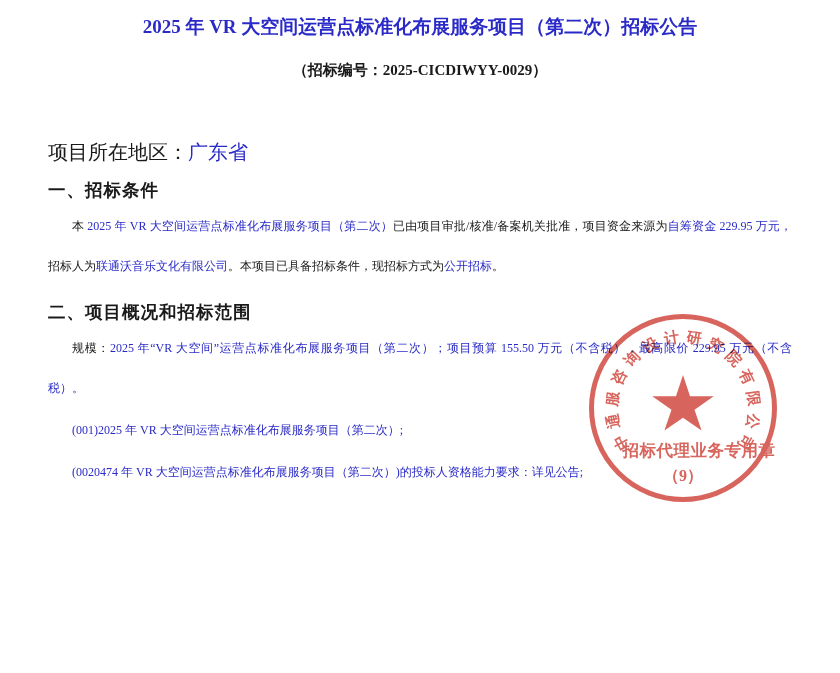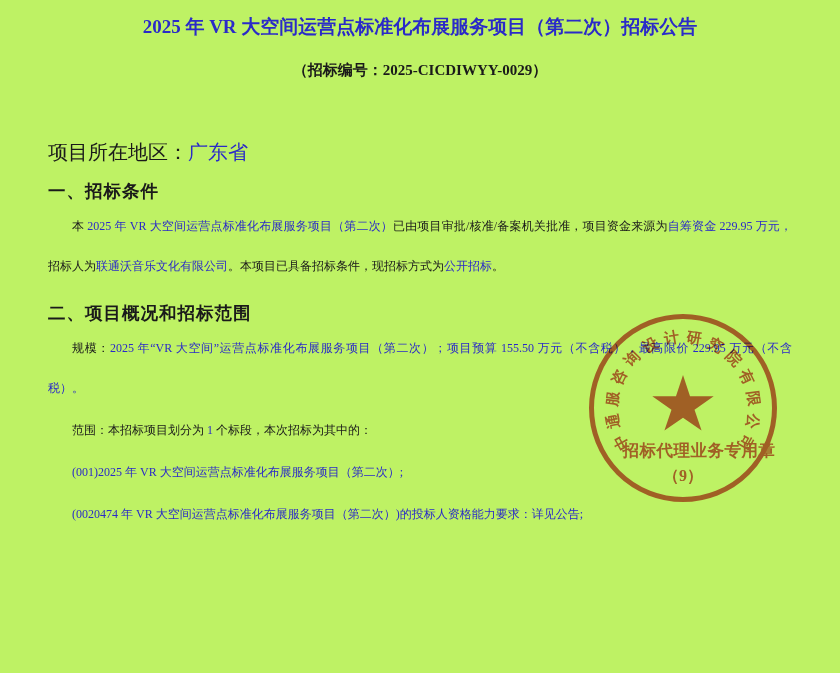--- a/index.html
+++ b/index.html
@@ -1,20 +1,20 @@
 <!DOCTYPE html>
 <html><head>
 <meta charset="utf-8">
 <style>
   html,body{margin:0;padding:0;background:#e9e9e9;}
   .page{
     position:relative;
     width:840px;height:673px;
     margin:0 auto;
-    background:#bef264;
+    background:#ffffff;
     font-family:"Liberation Serif","DejaVu Serif",serif;
     color:#1a1a1a;
     overflow:hidden;
     box-sizing:border-box;
     padding:14px 48px 0 48px;
   }
   .doc-title{
     text-align:center;
     font-size:19px;
     font-weight:bold;
@@ -29,21 +29,21 @@
     line-height:24px;
     margin:18px 0 0 0;
     font-weight:bold;
   }
   .meta-line{
     margin-top:58px;
     font-size:20px;
     line-height:24px;
   }
   .sec-heading{
-    font-family:Liberation Serif, serif;
+    font-family:Liberation Mono, monospace;
     font-size:17.5px;
     font-weight:bold;
     line-height:26px;
     margin:14px 0 0 0;
     letter-spacing:1px;
   }
   .para{
     font-size:12px;
     line-height:40px;
     text-align:justify;
@@ -132,23 +132,20 @@
   <div class="para indent">
     <span class="black">本 </span><span class="blue">2025 年 VR 大空间运营点标准化布展服务项目（第二次）</span><span class="black">已由项目审批/核准/备案机关批准，项目资金来源为</span><span class="blue">自筹资金 229.95 万元，</span><span class="black">招标人为</span><span class="blue">联通沃音乐文化有限公司</span><span class="black">。本项目已具备招标条件，现招标方式为</span><span class="blue">公开招标</span><span class="black">。</span>
   </div>
 
   <div class="sec-heading">二、项目概况和招标范围</div>
 
   <div class="para indent">
     <span class="black">规模：</span><span class="blue">2025 年“VR 大空间”运营点标准化布展服务项目（第二次）；项目预算 155.50 万元（不含税），最高限价 229.95 万元（不含税）。</span>
   </div>
 
-  <div class="para indent">
-    <span class="black">范围：本招标项目划分为 </span><span class="blue">1</span><span class="black"> 个标段，本次招标为其中的：</span>
-  </div>
 
   <div class="para indent">
     <span class="blue">(001)2025 年 VR 大空间运营点标准化布展服务项目（第二次）;</span>
   </div>
 
 
   <div class="para indent">
     <span class="blue">(0020474 年 VR 大空间运营点标准化布展服务项目（第二次）)的投标人资格能力要求：详见公告;</span>
   </div>
 

